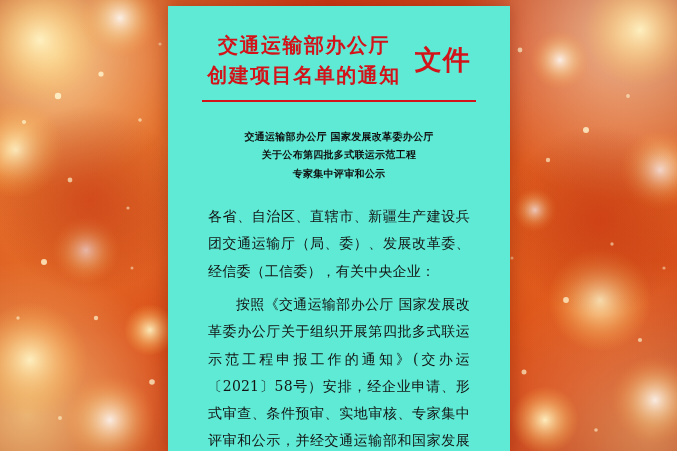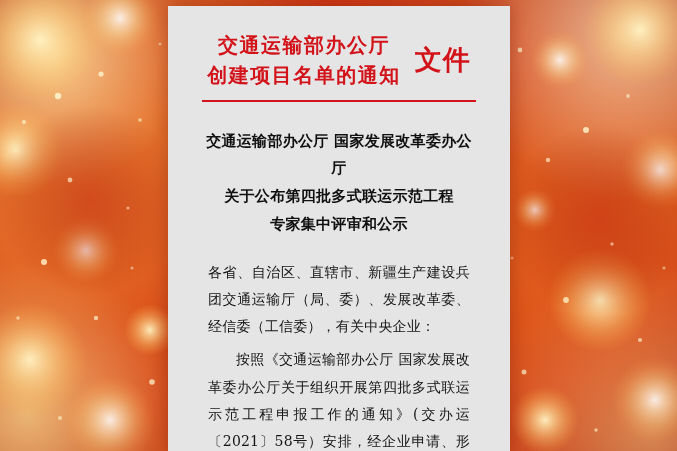--- a/index.html
+++ b/index.html
@@ -35,21 +35,21 @@
     pointer-events: none;
   }
 
   
   #sheet {
     position: absolute;
     left: 168px;
     top: 6px;
     width: 342px;
     height: 445px;
-    background: #e5e5e5;
+    background: #5eead4;
     box-shadow: 0 0 18px rgba(90,10,0,0.35);
     overflow: hidden;
   }
   .sheet-inner {
     padding: 0 34px;
   }
 
   
   .masthead {
     margin-top: 24px;
@@ -99,21 +99,21 @@
   }
 
   
   .title-block {
     margin-top: 26px;
     text-align: center;
   }
   .title-line {
     font-family: "DejaVu Serif", "Liberation Serif", serif;
     font-weight: bold;
-    font-size: 15px;
+    font-size: 10px;
     color: #101010;
     line-height: 1.85;
     letter-spacing: 0.3px;
   }
 
   
   .body-block {
     margin-top: 20px;
   }
   .body-p {

